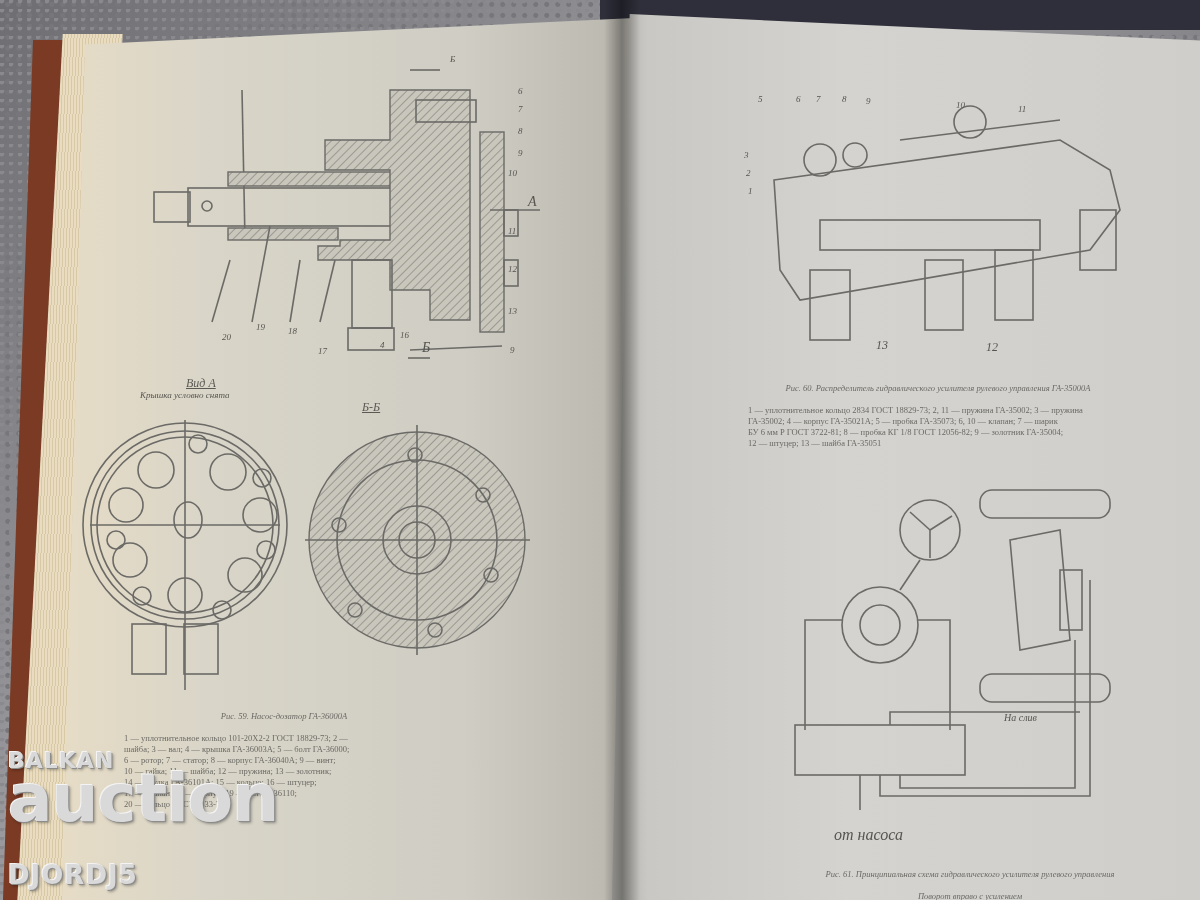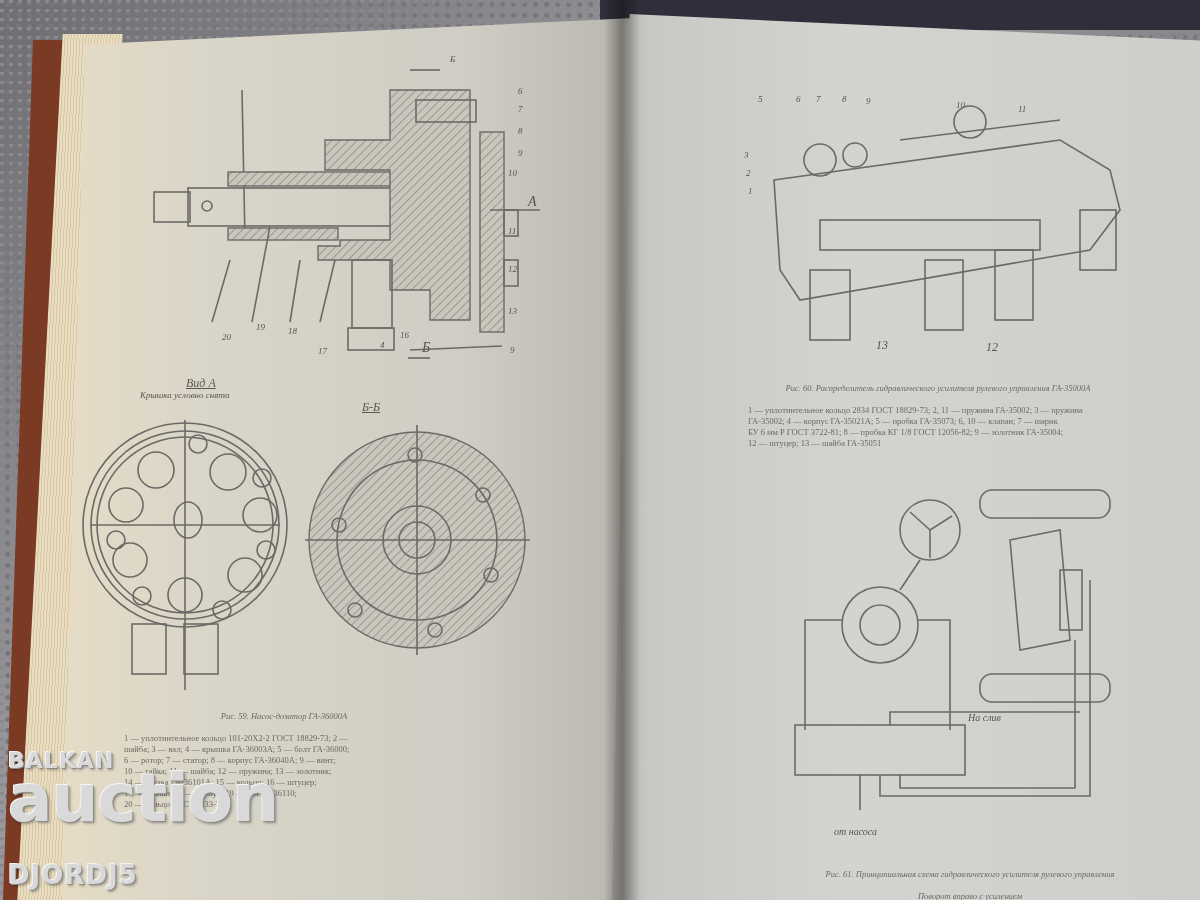--- a/index.html
+++ b/index.html
@@ -202,22 +202,22 @@
   <circle class="ink" cx="110" cy="145" r="38"></circle>
   <circle class="ink" cx="110" cy="145" r="20"></circle>
   <polyline class="ink" points="72,140 35,140 35,250"></polyline>
   <polyline class="ink" points="148,140 180,140 180,250"></polyline>
   <rect class="ink" x="25" y="245" width="170" height="50" fill="#bdbcb7"></rect>
   <polyline class="ink" points="120,245 120,232 310,232"></polyline>
   <polyline class="ink" points="90,295 90,330"></polyline>
   <polyline class="ink" points="110,295 110,316 320,316 320,100"></polyline>
   <polyline class="ink" points="130,295 130,308 305,308 305,160"></polyline>
 </svg>
-<span class="label" style="left:968px;top:712px;font-size:10px;">На слив</span>
-<span class="label" style="left:834px;top:826px;font-size:10px;">от насоса</span>
+<span class="label" style="left:1004px;top:712px;font-size:10px;">На слив</span>
+<span class="label" style="left:834px;top:826px;font-size:16px;">от насоса</span>
 
 <div class="caption" style="left:790px;top:858px;width:360px;">
   <span class="title">Рис. 61. Принципиальная схема гидравлического усилителя рулевого управления</span>
   <span class="title">Поворот вправо с усилением</span>
 </div>
 
 <div class="gutter"></div>
 
 <div class="watermark wm1">BALKAN</div>
 <div class="watermark wm2">auction</div>

